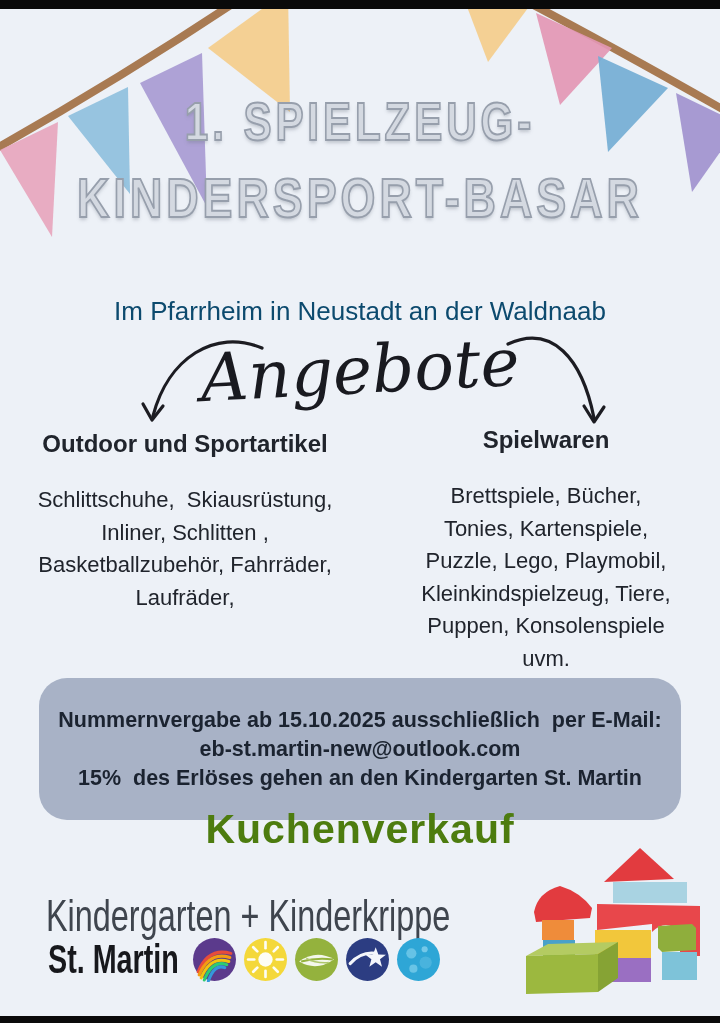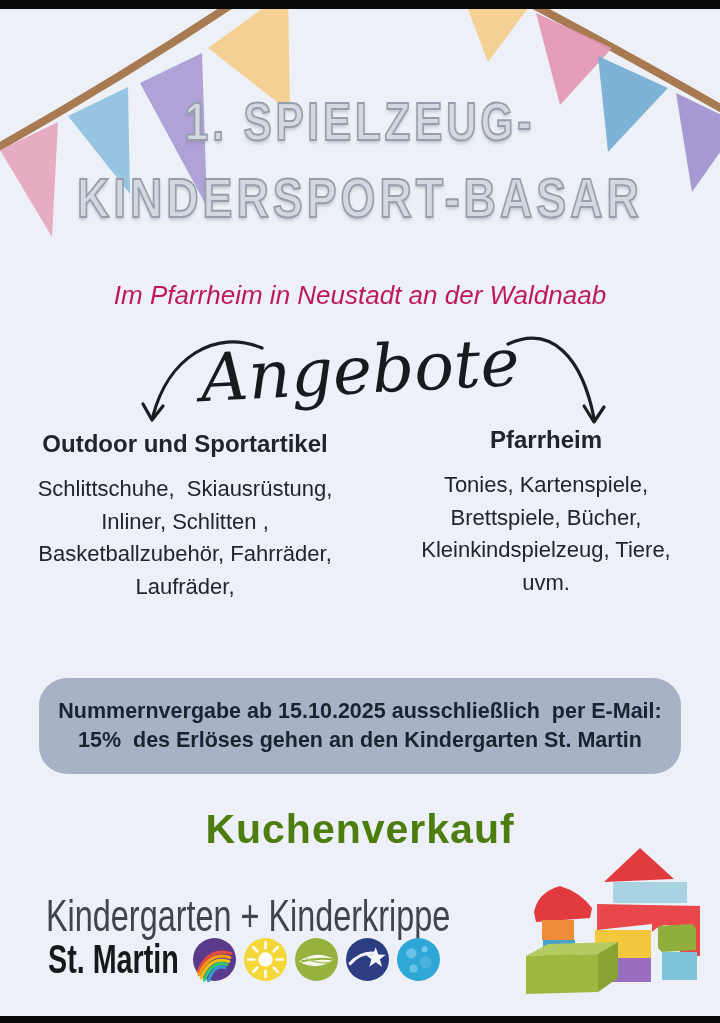--- a/index.html
+++ b/index.html
@@ -13,32 +13,32 @@
   .abs{position:absolute;}
   .center{left:0;right:0;text-align:center;}
 
   .title-line{color:#d4d9e1;-webkit-text-stroke:2px #979fac;font-weight:700;
               letter-spacing:5px;white-space:nowrap;
               text-shadow:0 3px 4px rgba(110,118,132,.35);}
   .title1{top:90px;font-size:54px;transform:scaleX(.78);}
   .title2{top:165px;font-size:56px;transform:scaleX(.80);}
 
   .date-line{top:243px;font-size:40px;font-weight:700;color:#dda1b2;letter-spacing:.5px;}
-  .location-line{top:280px;font-size:26px;font-weight:500;color:#be185d;font-style:italic;}
+  .location-line{top:296px;font-size:26px;font-weight:500;color:#0c4a6e;}
 
   .script-word{top:332px;font-family:"DejaVu Serif", serif;font-style:italic;
                font-size:66px;color:#191a20;transform:rotate(-3deg);}
 
   .col{position:absolute;text-align:center;color:#20242c;}
   .col-left{left:18px;top:430px;width:334px;}
   .col-right{left:388px;top:426px;width:316px;}
-  .col-heading{font-size:24px;font-weight:700;margin-bottom:15px;}
+  .col-heading{font-size:24px;font-weight:700;margin-bottom:26px;}
   .col-item{font-size:22px;line-height:32.5px;white-space:pre-wrap;}
 
-  .info-box{left:39px;top:678px;width:642px;height:96px;background:#a8b2c6;
+  .info-box{left:39px;top:678px;width:642px;height:142px;background:#a8b2c6;
             border-radius:28px;display:flex;flex-direction:column;justify-content:center;
             text-align:center;color:#1b2330;font-weight:700;font-size:21.5px;line-height:29px;}
   .info-box div{white-space:pre-wrap;}
 
   .cake{top:806px;font-size:41px;font-weight:700;color:#4d7c0f;letter-spacing:1px;}
 
   .org1{left:46px;top:890px;font-size:45px;font-weight:400;color:#3f454e;
         transform:scaleX(.72);transform-origin:left top;white-space:nowrap;}
   .org2{left:48px;top:936px;font-size:41px;font-weight:700;color:#17181c;
         transform:scaleX(.70);transform-origin:left top;white-space:nowrap;}
@@ -82,29 +82,32 @@
 
   <div class="col col-left">
     <div class="col-heading">Outdoor und Sportartikel</div>
     <div class="col-item">Schlittschuhe,  Skiausrüstung,</div>
     <div class="col-item">Inliner, Schlitten ,</div>
     <div class="col-item">Basketballzubehör, Fahrräder,</div>
     <div class="col-item">Laufräder,</div>
   </div>
 
   <div class="col col-right">
-    <div class="col-heading">Pfarrheim</div>
+    <div class="col-heading">Spielwaren</div>
+    <div class="col-item">Brettspiele, Bücher,</div>
     <div class="col-item">Tonies, Kartenspiele,</div>
-    <div class="col-item">Brettspiele, Bücher,</div>
+    <div class="col-item">Puzzle, Lego, Playmobil,</div>
     <div class="col-item">Kleinkindspielzeug, Tiere,</div>
+    <div class="col-item">Puppen, Konsolenspiele</div>
     <div class="col-item">uvm.</div>
   </div>
 
   <div class="abs info-box">
     <div>Nummernvergabe ab 15.10.2025 ausschließlich  per E-Mail:</div>
+    <div>eb-st.martin-new@outlook.com</div>
     <div>15%  des Erlöses gehen an den Kindergarten St. Martin</div>
   </div>
 
   <div class="abs center cake">Kuchenverkauf</div>
 
   <div class="abs org1">Kindergarten + Kinderkrippe</div>
   <div class="abs org2">St. Martin</div>
 
   <div class="abs badges">
     <svg class="badge" viewBox="0 0 44 44">

